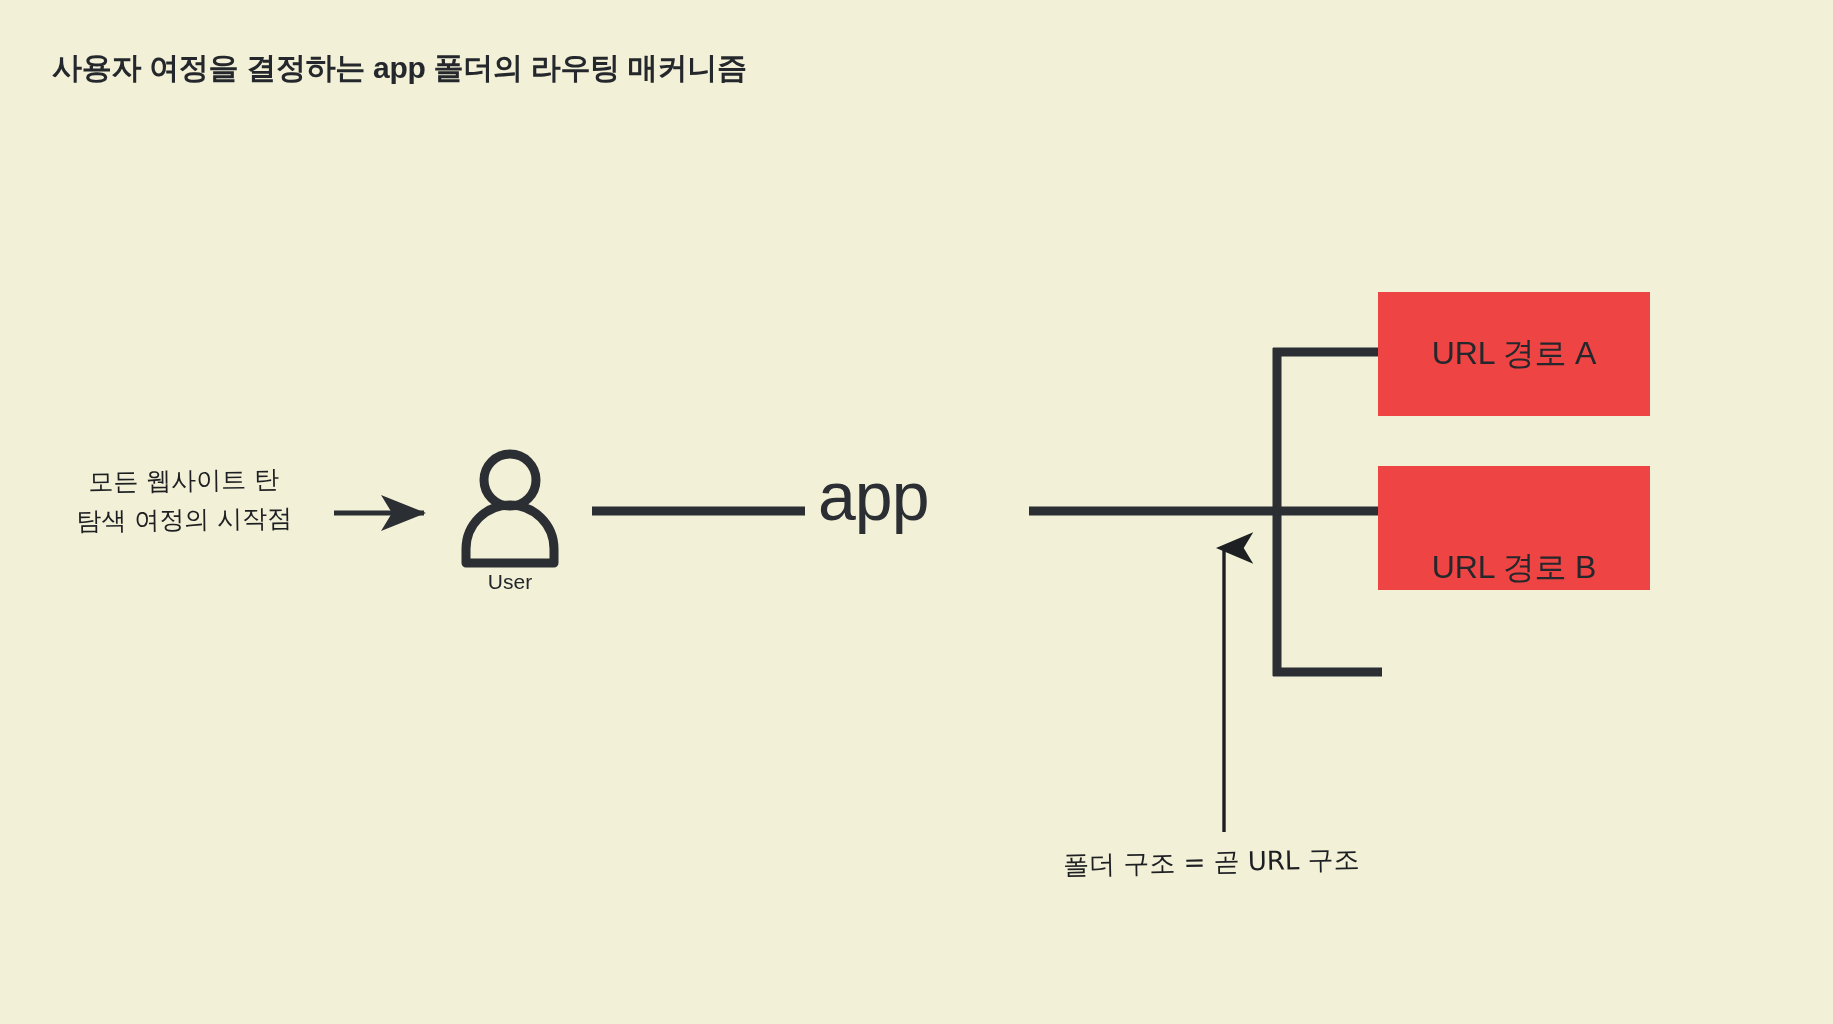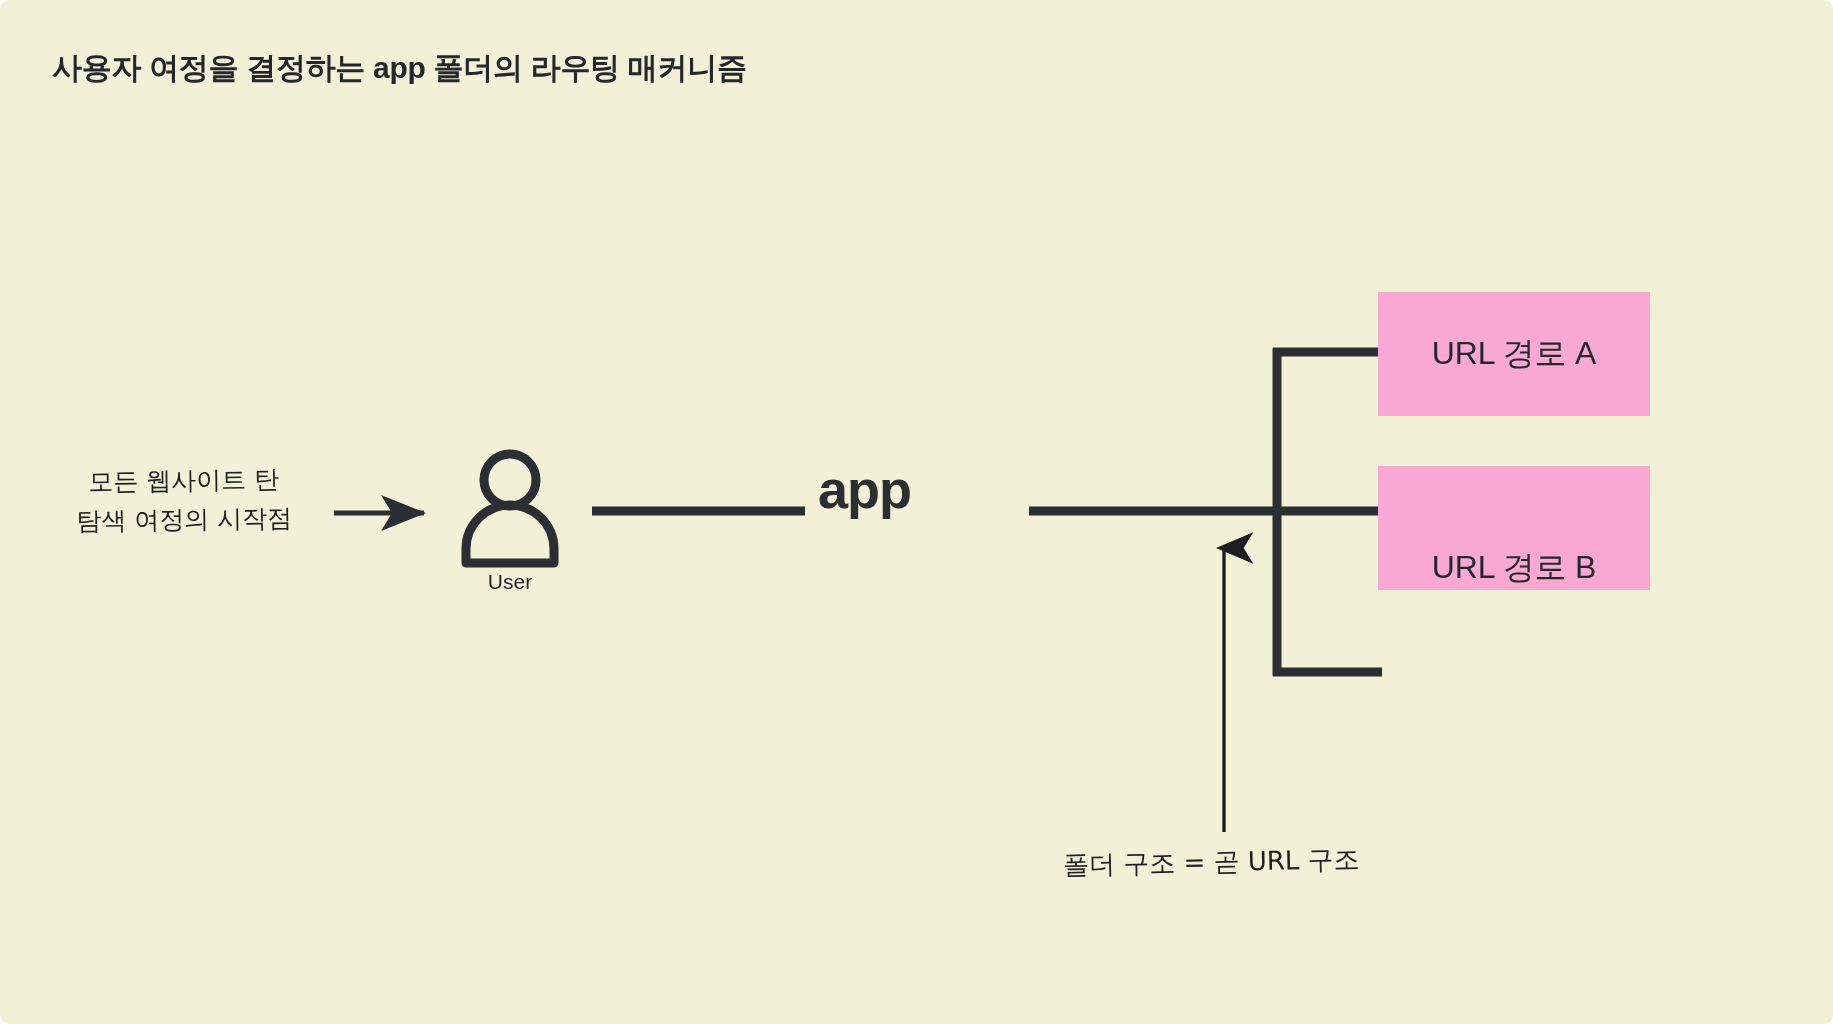--- a/index.html
+++ b/index.html
@@ -12,21 +12,20 @@
     height: 1024px;
     overflow: hidden;
     font-family: "Liberation Sans", "DejaVu Sans", sans-serif;
   }
 
   #canvas {
     position: relative;
     width: 1833px;
     height: 1024px;
     background: #f2f0d7;
-    border-radius: 9px;
   }
 
   
   #diagram-title {
     position: absolute;
     left: 52px;
     top: 48px;
     font-size: 30px;
     font-weight: 700;
     color: #24272b;
@@ -67,34 +66,34 @@
     font-size: 21px;
     color: #24272b;
     font-weight: 400;
   }
 
   
   #app-label {
     position: absolute;
     left: 818px;
     top: 462px;
-    font-size: 54px;
-    font-weight: 700;
+    font-size: 68px;
+    font-weight: 400;
     color: #2b2f33;
     letter-spacing: -1px;
     line-height: 1;
   }
 
   
   .url-box {
     position: absolute;
     left: 1378px;
     width: 272px;
     height: 124px;
-    background: #f9a8d4;
+    background: #ef4444;
     display: flex;
     align-items: center;
     justify-content: center;
   }
   .url-box-label {
     font-size: 32px;
     color: #24272b;
     letter-spacing: -0.2px;
     white-space: nowrap;
   }

